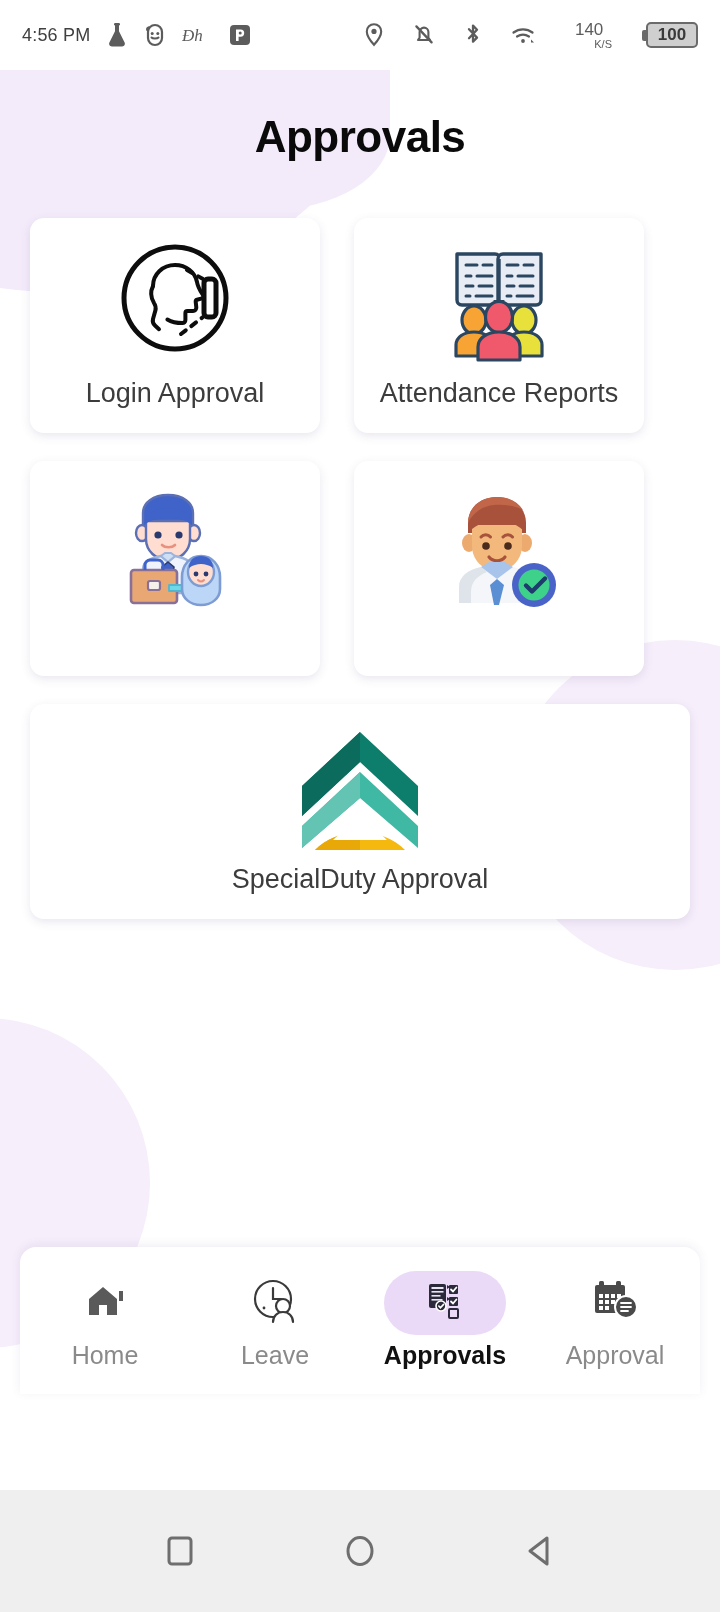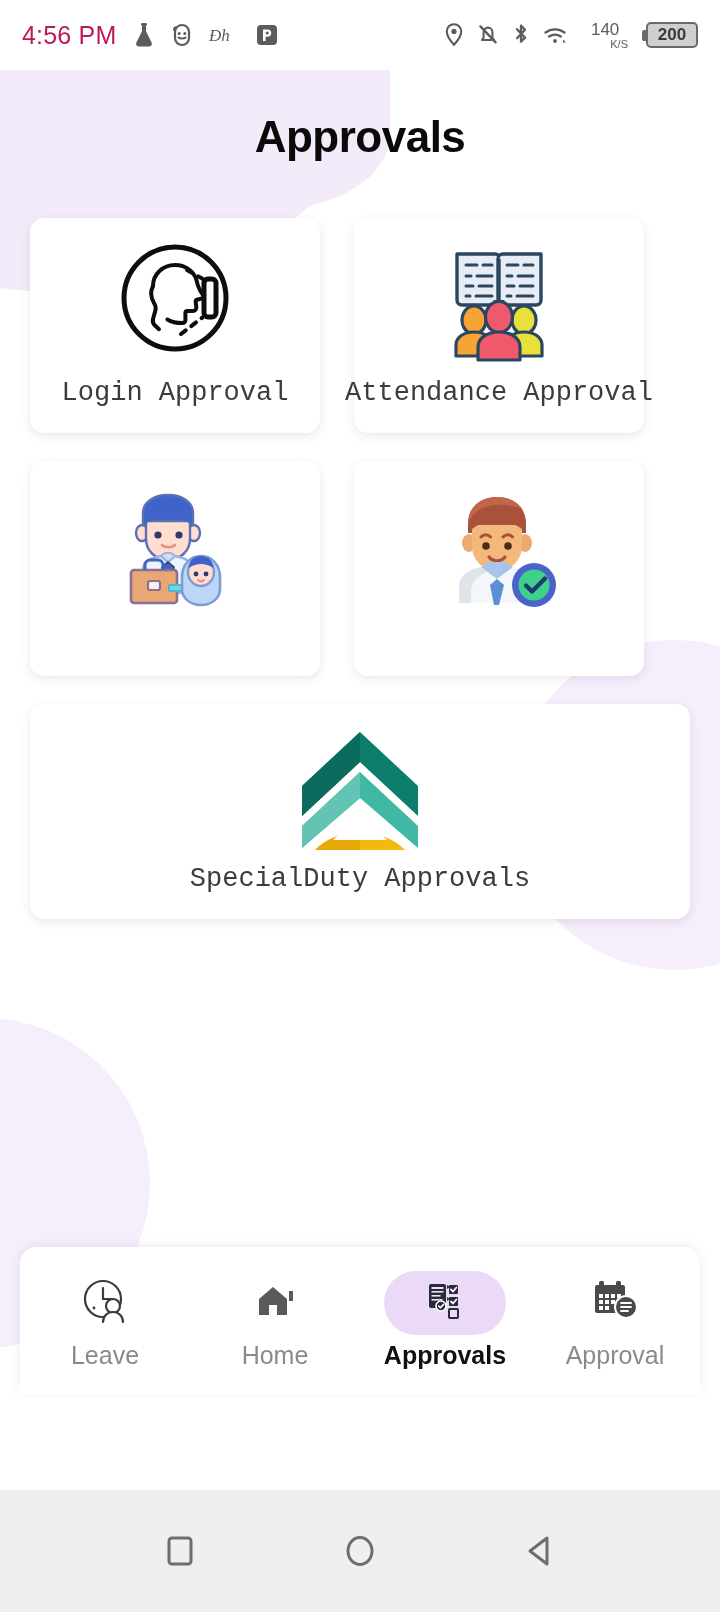--- a/index.html
+++ b/index.html
@@ -19,22 +19,22 @@
   #blob-bl { left: -180px; top: 1018px; width: 330px; height: 330px; background: #f6eefb; }
 
   
   #status-bar {
     position: relative; z-index: 5;
     height: 70px; width: 100%;
     display: flex; align-items: center; justify-content: space-between;
     padding: 0 22px; background: #ffffff;
   }
   .sb-left { display: flex; align-items: center; gap: 16px; }
-  .sb-right { display: flex; align-items: center; gap: 13px; }
-  #status-time { font-size: 25px; color: #be185d; letter-spacing: .2px; }
+  .sb-right { display: flex; align-items: center; gap: 29px; }
+  #status-time { font-size: 18px; color: #404040; letter-spacing: .2px; }
   .sb-ico { display: flex; align-items: center; justify-content: center; color: #7f1d1d; }
   #status-speed { display: flex; flex-direction: column; align-items: center; line-height: 1; color: #5c5c5c; }
   #status-speed .spd-num { font-size: 17px; }
   #status-speed .spd-unit { font-size: 11px; margin-top: 1px; padding-left: 28px; }
   #battery-icon {
     display: flex; align-items: center;
   }
   #battery-body {
     border: 2.5px solid #6a6a6a; border-radius: 5px;
     padding: 1px 3px; min-width: 52px; text-align: center;
@@ -49,21 +49,20 @@
     text-align: center; font-size: 44px; font-weight: bold;
     color: #0a0a0a; margin-top: 42px; letter-spacing: -0.5px;
   }
 
   
   #cards-grid {
     position: relative; z-index: 5;
     margin: 56px 30px 0 30px;
     display: flex; flex-wrap: wrap;
     gap: 28px 34px;
-    font-family: Liberation Mono, monospace;
   }
   .card {
     background: #ffffff; border-radius: 14px;
     box-shadow: 0 3px 10px rgba(120,100,150,0.16);
     width: 290px; height: 215px;
     display: flex; flex-direction: column;
     align-items: center; justify-content: flex-start;
     padding-top: 16px;
   }
   .card.wide { width: 100%; height: 215px; }
@@ -179,21 +178,21 @@
             <circle cx="12" cy="19" r="1.9" fill="#5c5c5c"></circle>
             <path d="M20 17.5l3 3h-3z" fill="#5c5c5c"></path>
           </svg>
       </span>
       <span id="status-speed">
         <span class="spd-num">140</span>
         <span class="spd-unit">K/S</span>
       </span>
       <span id="battery-icon">
         <span id="battery-cap" style="order:0;border-radius:2px 0 0 2px;"></span>
-        <span id="battery-body"><span id="battery-level">200</span></span>
+        <span id="battery-body"><span id="battery-level">100</span></span>
       </span>
     </div>
   </div>
 
   <div id="page-title">Approvals</div>
 
   <div id="cards-grid">
 
     <div class="card">
       <div class="card-icon">
@@ -239,21 +238,21 @@
           <ellipse cx="41" cy="82" rx="12" ry="14" fill="#f8a435" stroke="#2b4660" stroke-width="3.2"></ellipse>
           <path d="M23 118v-11c0-8 8-13 18-13s18 5 18 13v11H23z" fill="#f8a435" stroke="#2b4660" stroke-width="3.2" stroke-linejoin="round"></path>
 
           <ellipse cx="91" cy="82" rx="12" ry="14" fill="#e8e13c" stroke="#2b4660" stroke-width="3.2"></ellipse>
           <path d="M73 118v-11c0-8 8-13 18-13s18 5 18 13v11H73z" fill="#e8e13c" stroke="#2b4660" stroke-width="3.2" stroke-linejoin="round"></path>
 
           <ellipse cx="66" cy="79" rx="13.5" ry="15.5" fill="#f0596b" stroke="#2b4660" stroke-width="3.2"></ellipse>
           <path d="M45 122v-13c0-9 9-15 21-15s21 6 21 15v13H45z" fill="#f0596b" stroke="#2b4660" stroke-width="3.2" stroke-linejoin="round"></path>
         </svg>
       </div>
-      <div class="card-label">Attendance Approval</div>
+      <div class="card-label">Attendance Reports</div>
     </div>
 
     <div class="card">
       <div class="card-icon">
         <svg width="132" height="132" viewBox="0 0 132 132">
 
           <path d="M34 32c0-10 10-18 25-18s25 8 25 18v14H34V32z" fill="#3f63c8" stroke="#5b6fb5" stroke-width="2.4"></path>
 
           <ellipse cx="33" cy="52" rx="6" ry="8" fill="#ffddd0" stroke="#5b6fb5" stroke-width="2.4"></ellipse>
           <ellipse cx="85" cy="52" rx="6" ry="8" fill="#ffddd0" stroke="#5b6fb5" stroke-width="2.4"></ellipse>
@@ -329,51 +328,51 @@
 
           <path d="M70 52L128 106v22L70 78 12 128v-22L70 52z" fill="#3fb9a3"></path>
           <path d="M70 52L12 106v22l58-50V52z" fill="#63c4b3"></path>
 
           <path d="M70 112c18 0 34 7 45 18H25c11-11 27-18 45-18z" fill="#f5b80f"></path>
           <path d="M70 112c-18 0-34 7-45 18h45v-18z" fill="#e8a908"></path>
 
           <path d="M70 94l27 26H43l27-26z" fill="#ffffff"></path>
         </svg>
       </div>
-      <div class="card-label">SpecialDuty Approvals</div>
+      <div class="card-label">SpecialDuty Approval</div>
     </div>
   </div>
 
   <div id="bottom-nav">
+
+    <div class="nav-item">
+      <div class="nav-icon-wrap">
+        <span>
+          <svg width="48" height="48" viewBox="0 0 48 48">
+              <path d="M22 10L8 22v16h10V28h8v10h10V22L22 10z" fill="#5a5a5a"></path>
+              <path d="M38 14h4v10h-4z" fill="#5a5a5a"></path>
+            </svg>
+        </span>
+      </div>
+      <div class="nav-label">Home</div>
+    </div>
 
     <div class="nav-item">
       <div class="nav-icon-wrap">
         <span>
           <svg width="52" height="52" viewBox="0 0 52 52">
             <circle cx="24" cy="24" r="18" fill="none" stroke="#3a3a3a" stroke-width="2.2"></circle>
             <path d="M24 13v11h8" fill="none" stroke="#3a3a3a" stroke-width="2.2" stroke-linecap="round"></path>
             <circle cx="15" cy="33" r="1.4" fill="#3a3a3a"></circle>
             <circle cx="34" cy="31" r="7" fill="#ffffff" stroke="#3a3a3a" stroke-width="2.2"></circle>
             <path d="M24 47c0-6 4.6-10 10-10s10 4 10 10" fill="#ffffff" stroke="#3a3a3a" stroke-width="2.2" stroke-linecap="round"></path>
           </svg>
         </span>
       </div>
       <div class="nav-label">Leave</div>
-    </div>
-
-    <div class="nav-item">
-      <div class="nav-icon-wrap">
-        <span>
-          <svg width="48" height="48" viewBox="0 0 48 48">
-              <path d="M22 10L8 22v16h10V28h8v10h10V22L22 10z" fill="#5a5a5a"></path>
-              <path d="M38 14h4v10h-4z" fill="#5a5a5a"></path>
-            </svg>
-        </span>
-      </div>
-      <div class="nav-label">Home</div>
     </div>
 
     <div class="nav-item active">
       <div class="nav-icon-wrap">
         <span>
           <svg width="44" height="44" viewBox="0 0 44 44">
             <rect x="6" y="5" width="17" height="24" rx="2" fill="#2a2a3a"></rect>
             <rect x="8.5" y="8" width="12" height="2" fill="#e9e4f2"></rect>
             <rect x="8.5" y="12" width="12" height="1.6" fill="#e9e4f2"></rect>
             <rect x="8.5" y="16" width="9" height="1.6" fill="#e9e4f2"></rect>

